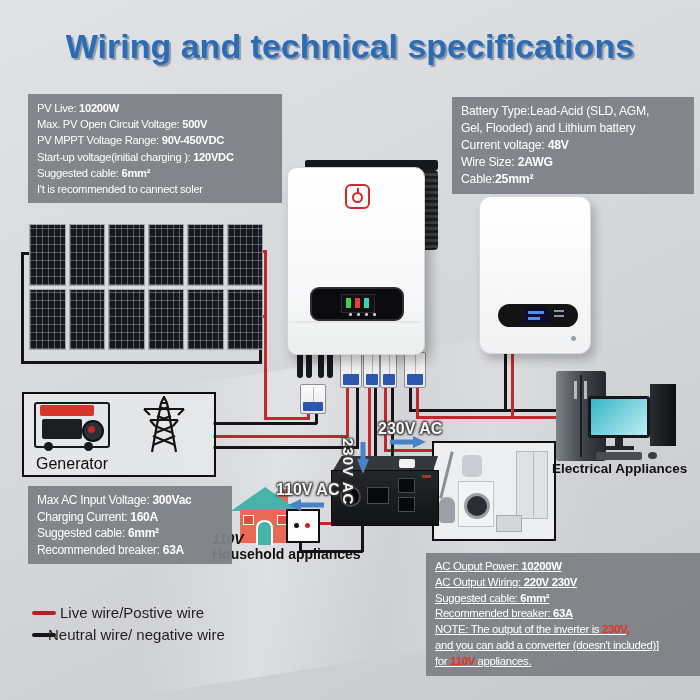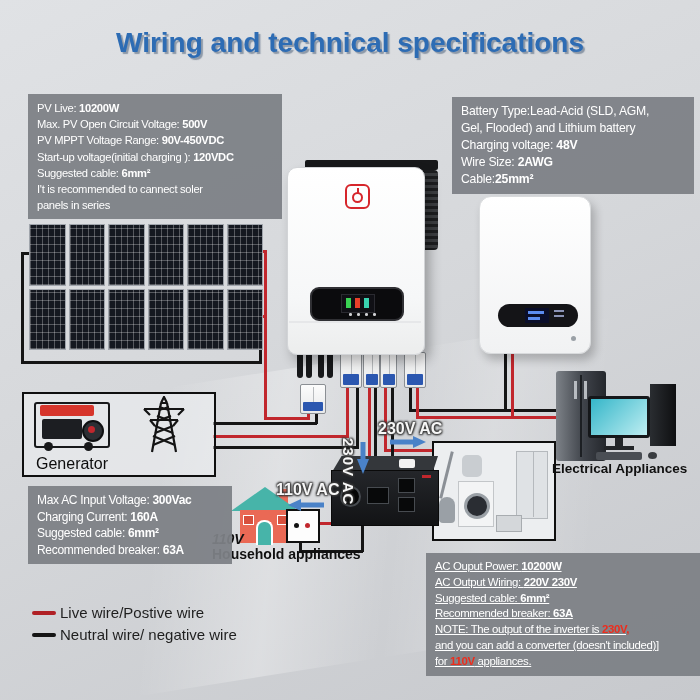--- a/index.html
+++ b/index.html
@@ -3,21 +3,21 @@
 <meta charset="utf-8">
 <style>
   html,body{margin:0;padding:0;background:#b9bbbe;}
   .stage{position:relative;width:700px;height:700px;overflow:hidden;
     background:linear-gradient(155deg,#e0e2e5 0%,#d6d8db 45%,#c7c9cd 100%);
     font-family:"Liberation Sans",sans-serif;}
   .streak{position:absolute;left:-120px;top:360px;width:950px;height:300px;
     background:linear-gradient(105deg,rgba(255,255,255,0) 30%,rgba(255,255,255,.30) 42%,rgba(255,255,255,0) 54%,rgba(255,255,255,.20) 63%,rgba(255,255,255,0) 74%);
     transform:rotate(-9deg);pointer-events:none;}
   .title{position:absolute;top:27px;left:0;width:100%;text-align:center;
-    font-size:28px;font-weight:bold;color:#2d6cb4;
+    font-size:34px;font-weight:bold;color:#2d6cb4;
     text-shadow:2px 2px 1px rgba(75,95,120,.55);z-index:6;}
   
   .spec{position:absolute;background:rgba(125,129,134,.95);color:#fff;
     padding:6px 9px;white-space:nowrap;z-index:5;}
   .spec .sl{line-height:16.2px;}
   .spec .bld{font-weight:bold;}
   .spec .rd{color:#ed2c1c;font-weight:bold;}
   #spec-pv{left:28px;top:94px;width:236px;font-size:11.2px;letter-spacing:-.3px;}
   #spec-batt{left:452px;top:97px;width:224px;font-size:12.2px;letter-spacing:-.2px;}
   #spec-batt .sl{line-height:17px;}
@@ -105,26 +105,25 @@
 
   <div class="title">Wiring and technical specifications</div>
 
   <div class="spec" id="spec-pv">
       <div class="sl"><span>PV Live: </span><span class="bld">10200W</span></div>
       <div class="sl"><span>Max. PV Open Circuit Voltage: </span><span class="bld">500V</span></div>
       <div class="sl"><span>PV MPPT Voltage Range: </span><span class="bld">90V-450VDC</span></div>
       <div class="sl"><span>Start-up voltage(initial charging ): </span><span class="bld">120VDC</span></div>
       <div class="sl"><span>Suggested cable: </span><span class="bld">6mm²</span></div>
       <div class="sl"><span>I't is recommended to cannect soler</span></div>
-      <div class="sl"><span>panels in series</span></div>
     </div>
   <div class="spec" id="spec-batt">
       <div class="sl"><span>Battery Type:Lead-Acid (SLD, AGM,</span></div>
       <div class="sl"><span>Gel, Flooded) and Lithium battery</span></div>
-      <div class="sl"><span>Charging voltage: </span><span class="bld">48V</span></div>
+      <div class="sl"><span>Current voltage: </span><span class="bld">48V</span></div>
       <div class="sl"><span>Wire Size: </span><span class="bld">2AWG</span></div>
       <div class="sl"><span>Cable:</span><span class="bld">25mm²</span></div>
     </div>
   <div class="spec" id="spec-acin">
       <div class="sl"><span>Max AC Input Voltage: </span><span class="bld">300Vac</span></div>
       <div class="sl"><span>Charging Current: </span><span class="bld">160A</span></div>
       <div class="sl"><span>Suggested cable: </span><span class="bld">6mm²</span></div>
       <div class="sl"><span>Recommended breaker: </span><span class="bld">63A</span></div>
     </div>
   <div class="spec" id="spec-acout">
@@ -315,14 +314,14 @@
       <path d="M15 1 L2 7 L15 13 Z" fill="#4a82c8"></path>
   </svg>
   <div id="lbl-house">
     <div class="it">110V</div>
     <div class="l2">Household appliances</div>
   </div>
 
   <div class="leg-dash" style="left:32px;top:611px;background:#b02025"></div>
   <div class="leg-text" style="left:60px;top:604px">Live wire/Postive wire</div>
   <div class="leg-dash" style="left:32px;top:633px;background:#151515"></div>
-  <div class="leg-text" style="left:60px;top:626px">Neutral wire/ negative wire</div>
+  <div class="leg-text" style="left:48px;top:626px">Neutral wire/ negative wire</div>
 </div>
 
 </body></html>

